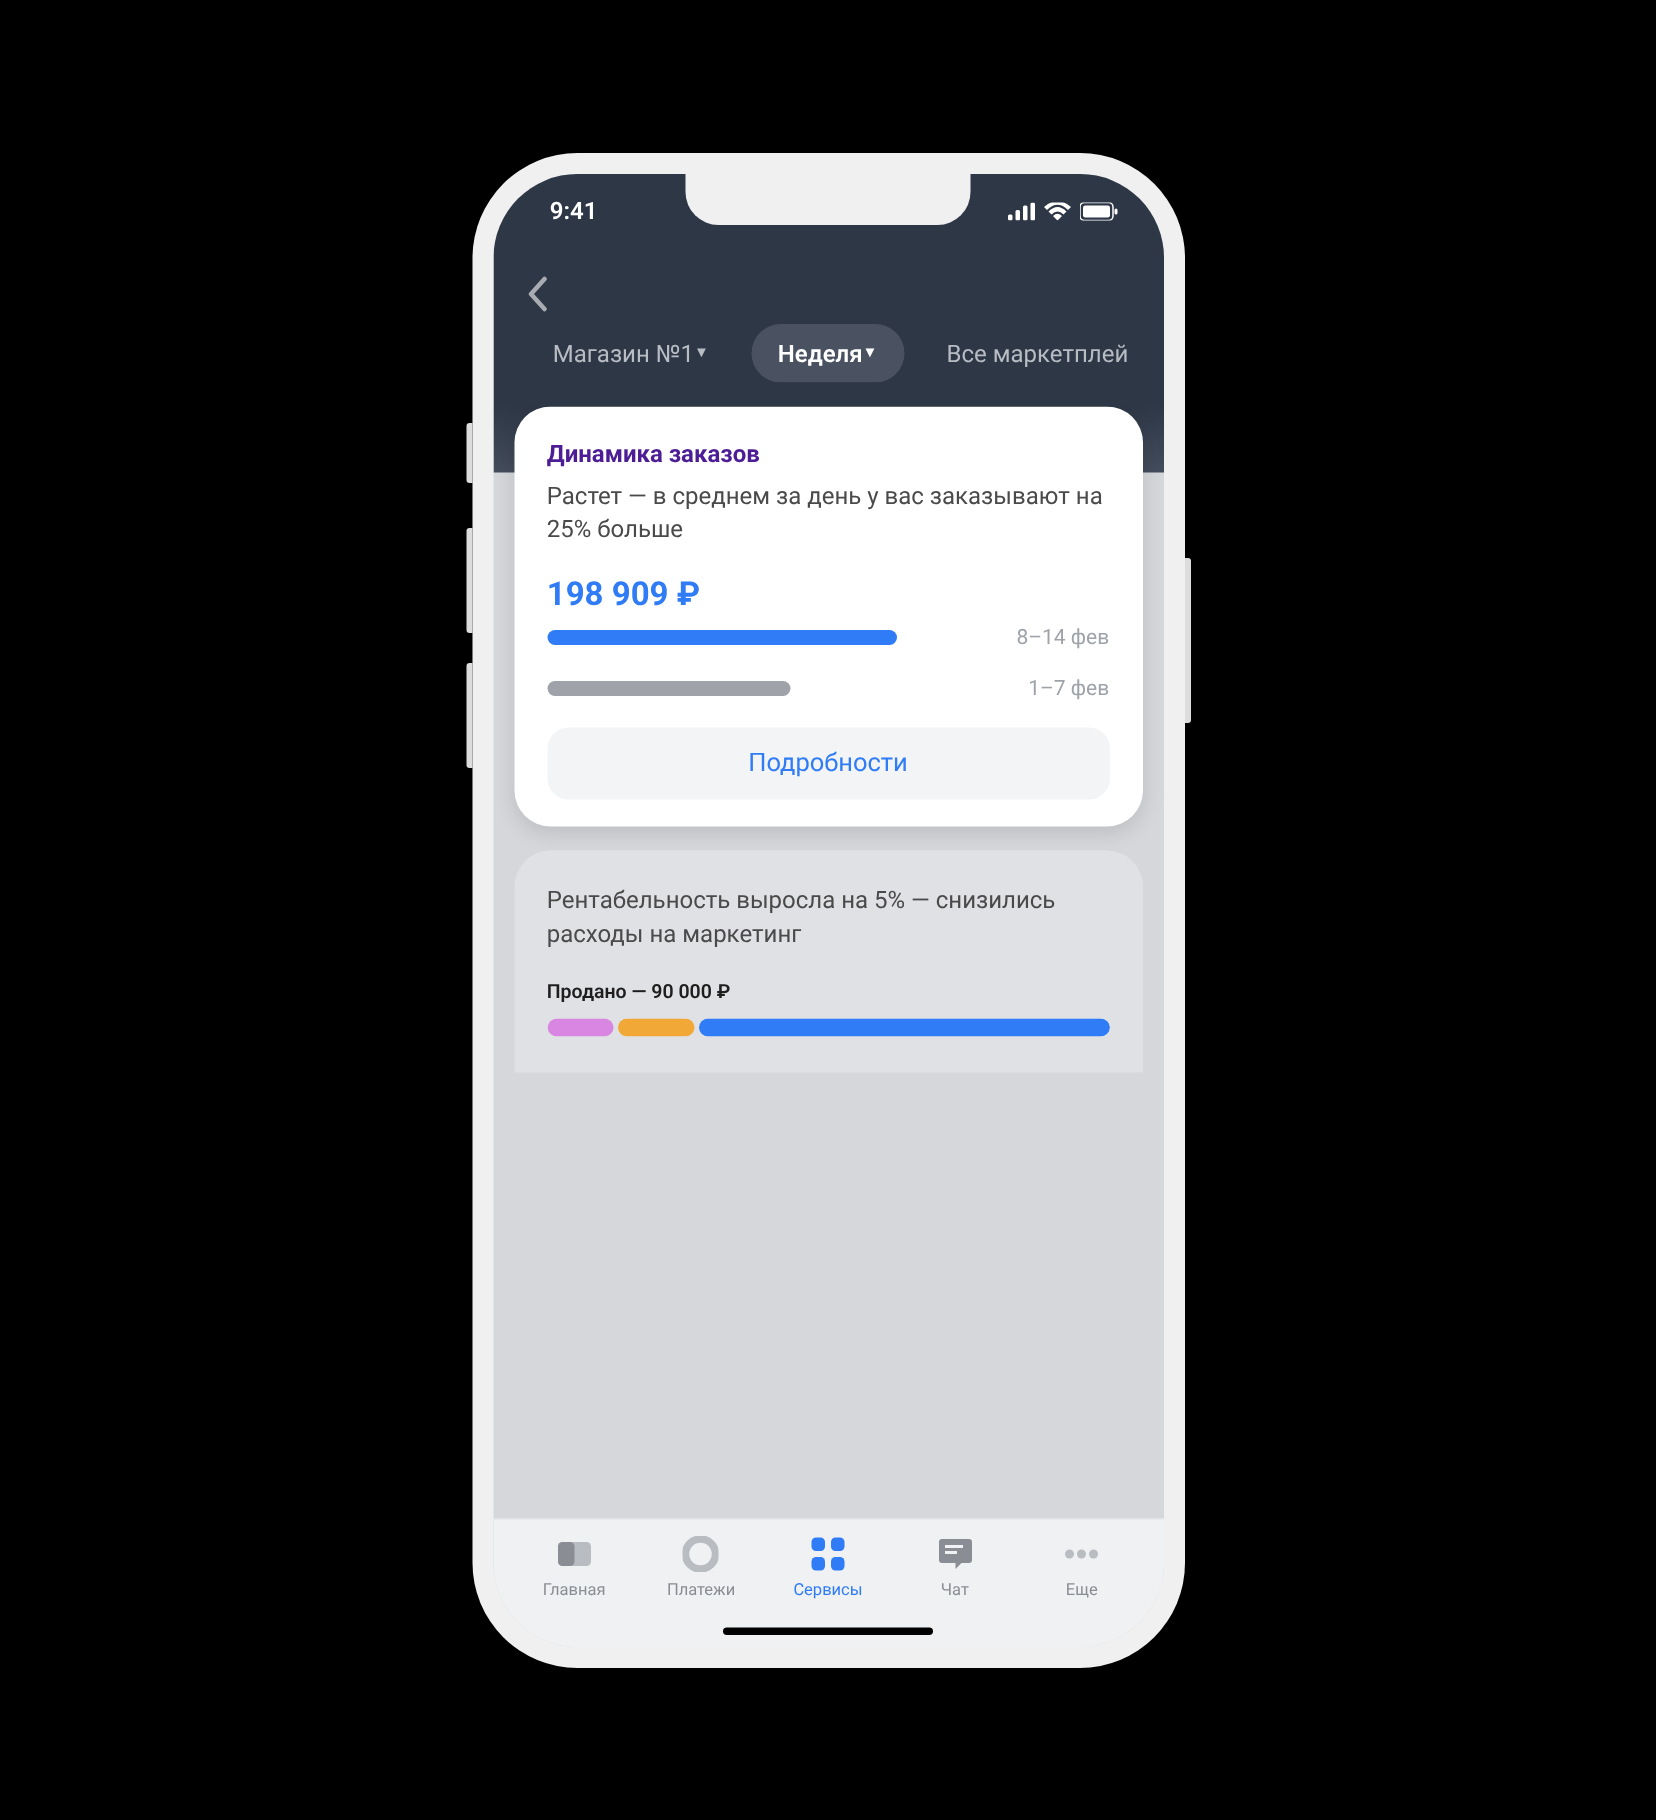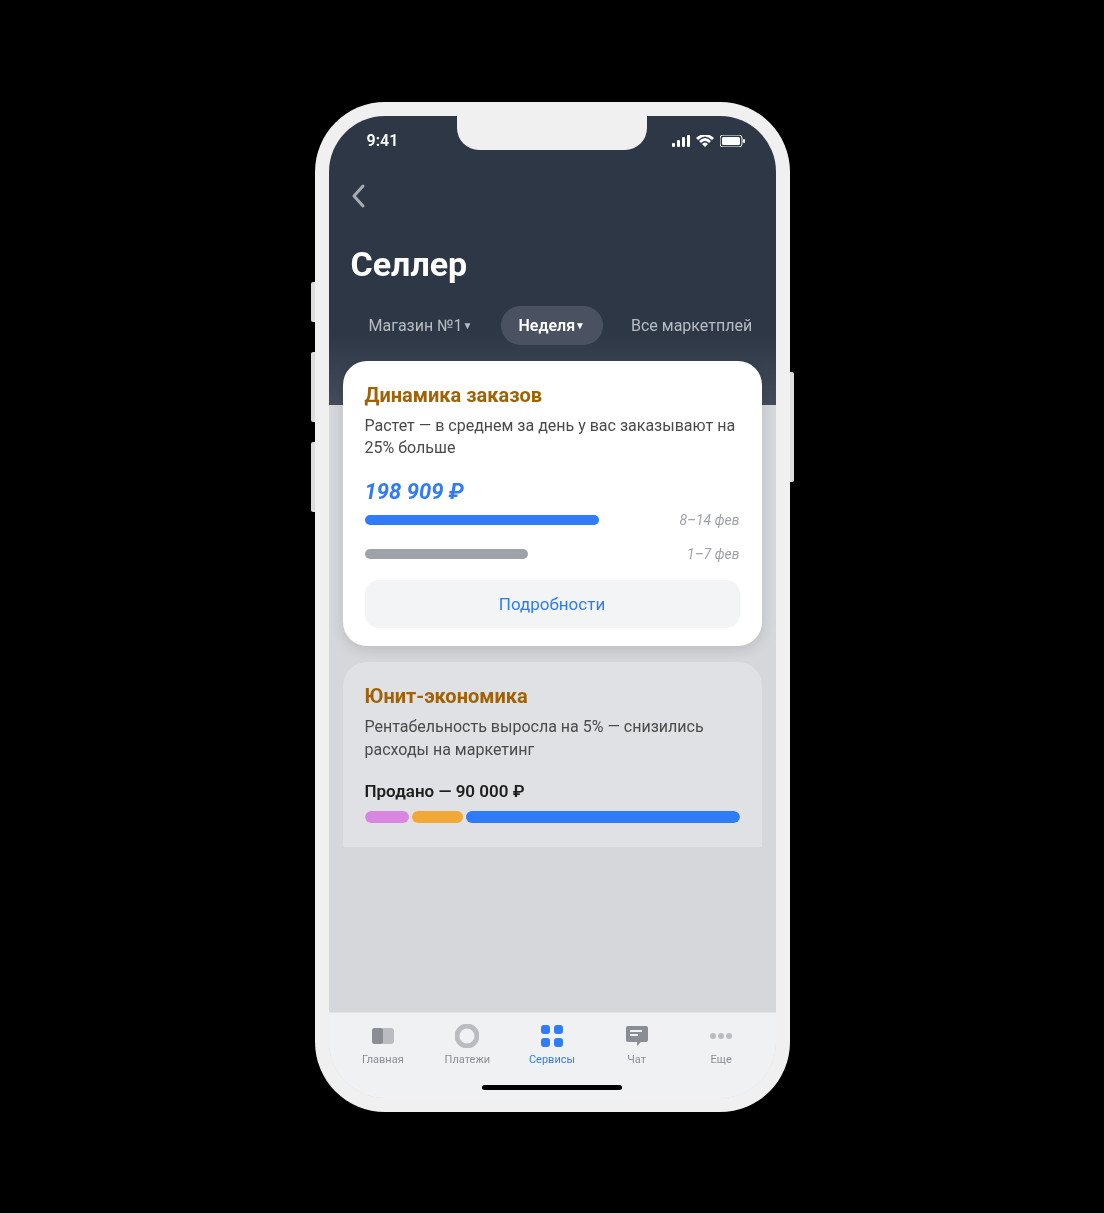--- a/index.html
+++ b/index.html
@@ -122,32 +122,32 @@
     box-shadow: 0 4px 14px rgba(0,0,0,0.12);
   }
   .card.muted {
     background: #e0e1e4;
     box-shadow: none;
     border-radius: 24px 24px 0 0;
     padding-bottom: 10px;
     margin-bottom: 0;
   }
   .card-title {
-    font-size: 20px;
+    font-size: 16px;
     font-weight: 700;
-    color: #a16207;
+    color: #4c1d95;
     margin-bottom: 8px;
   }
   .card-desc {
     font-size: 16px;
     color: #4a4a4a;
     line-height: 1.4;
     margin-bottom: 20px;
   }
-  .metric-row { margin-bottom: 18px; font-style: italic; }
+  .metric-row { margin-bottom: 18px; }
   .metric-value {
     font-size: 22px;
     font-weight: 700;
     margin-bottom: 8px;
   }
   .metric-value.blue { color: #2f7cf6; }
   .metric-value.gray { color: #9fa3a9; }
   .bar-row { display: flex; align-items: center; gap: 14px; }
   .bar-track {
     flex: 1;
@@ -165,21 +165,21 @@
     margin-top: 14px;
     background: #f3f4f6;
     border-radius: 14px;
     text-align: center;
     padding: 14px;
     font-size: 17px;
     color: #2f7cf6;
     cursor: pointer;
   }
   .sold-label {
-    font-size: 17px;
+    font-size: 13px;
     font-weight: 600;
     color: #1e1e1e;
     margin-bottom: 10px;
   }
   .stacked-bar {
     display: flex;
     height: 12px;
     border-radius: 6px;
     overflow: hidden;
     gap: 3px;
@@ -257,21 +257,20 @@
           </svg>
       </div>
     </div>
 
     <div class="header-dark">
       <div class="back-row">
         <svg width="14" height="24" viewBox="0 0 14 24">
             <path d="M12 2 L3 12 L12 22" stroke="#a8abb1" stroke-width="3" fill="none" stroke-linecap="round" stroke-linejoin="round"></path>
           </svg>
       </div>
-      <div class="page-title">Селлер</div>
       <div class="chips">
         <div class="chip">
           <span>Магазин №1</span>
           <span class="chip-caret">▼</span>
         </div>
         <div class="chip active">
           <span>Неделя</span>
           <span class="chip-caret">▼</span>
         </div>
         <div class="chip">
@@ -302,21 +301,20 @@
               <div class="bar-fill gray" style="width:53%"></div>
             </div>
             <span class="bar-label">1–7 фев</span>
           </div>
         </div>
 
         <div class="details-btn">Подробности</div>
       </div>
 
       <div class="card muted">
-        <div class="card-title">Юнит-экономика</div>
         <div class="card-desc">Рентабельность выросла на 5% — снизились расходы на маркетинг</div>
         <div class="sold-label">
           <span>Продано —</span>
           <span>90 000 ₽</span>
         </div>
         <div class="stacked-bar">
           <div class="stacked-seg seg-pink" style="flex:12"></div>
           <div class="stacked-seg seg-orange" style="flex:14"></div>
           <div class="stacked-seg seg-blue" style="flex:74"></div>
         </div>

